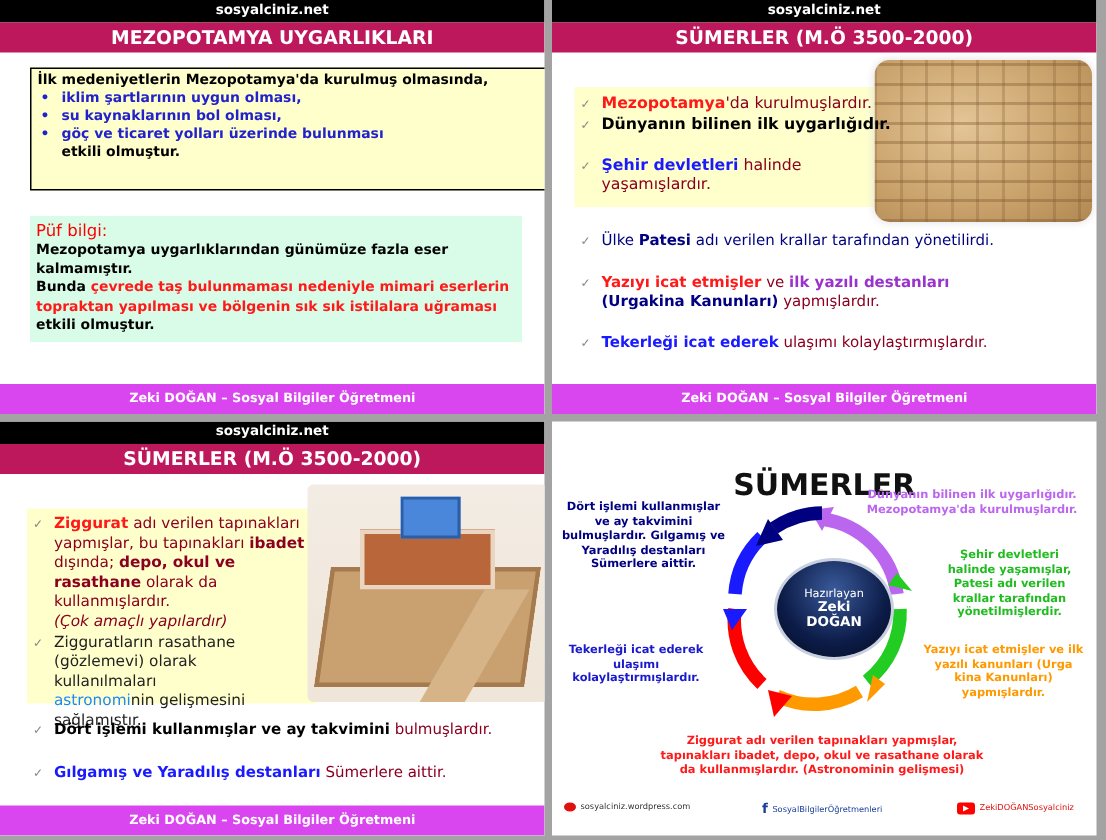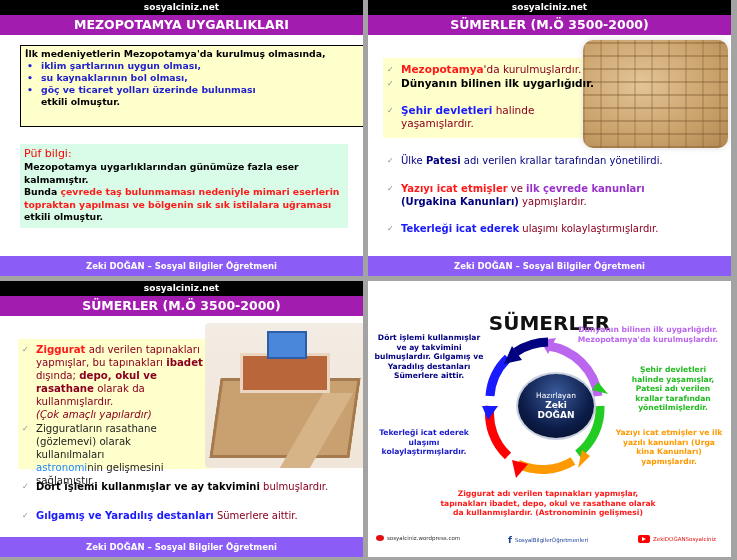--- a/index.html
+++ b/index.html
@@ -5,23 +5,23 @@
   * { box-sizing: border-box; margin: 0; padding: 0; }
   html, body { width: 737px; height: 560px; overflow: hidden; }
   body { background: #a3a3a3; font-family: "DejaVu Sans", "Liberation Sans", sans-serif; position: relative; }
   .slide { position: absolute; background: #ffffff; overflow: hidden; }
   #s1 { left: 0; top: 0; width: 363px; height: 276px; }
   #s2 { left: 368px; top: 0; width: 363px; height: 276px; }
   #s3 { left: 0; top: 281px; width: 363px; height: 276px; }
   #s4 { left: 368px; top: 281px; width: 363px; height: 276px; }
   .sitebar { position: absolute; left: 0; top: 0; width: 100%; height: 15px; background: #000; color: #fff;
              font-size: 9px; font-weight: bold; text-align: center; line-height: 15px; }
-  .titlebar { position: absolute; left: 0; top: 15px; width: 100%; height: 20px; background: #a21caf; color: #fff;
+  .titlebar { position: absolute; left: 0; top: 15px; width: 100%; height: 20px; background: #be185d; color: #fff;
               font-size: 12.5px; font-weight: bold; text-align: center; line-height: 20px; }
-  .footer { position: absolute; left: 0; bottom: 0; width: 100%; height: 20px; background: #8b5cf6; color: #fff;
+  .footer { position: absolute; left: 0; bottom: 0; width: 100%; height: 20px; background: #d946ef; color: #fff;
             font-size: 8.5px; font-weight: bold; text-align: center; line-height: 20px; }
 
   
   .box1 { position: absolute; left: 20px; top: 45px; width: 356px; height: 82px; background: #ffffcc;
           border: 1.5px solid #000; padding: 2px 4px; font-size: 9.3px; font-weight: bold; line-height: 12px; color: #000; }
   .box1 ul { list-style: none; }
   .box1 li { color: #2222cc; position: relative; padding-left: 16px; }
   .box1 li::before { content: "•"; position: absolute; left: 2px; color: #2222cc; }
   .box1 .tail { padding-left: 16px; }
   .box2 { position: absolute; left: 20px; top: 144px; width: 328px; height: 84px; background: #d9fce8;
@@ -122,21 +122,21 @@
   <div class="pt" style="left:33px; top:154px;">
     <span class="chk">✓</span>
     <span class="navy">Ülke</span>
     <span class="navy b">Patesi</span>
     <span class="navy">adı verilen krallar tarafından yönetilirdi.</span>
   </div>
   <div class="pt" style="left:33px; top:182px;">
     <span class="chk">✓</span>
     <span class="red b">Yazıyı icat etmişler</span>
     <span class="darkred">ve</span>
-    <span class="purple b">ilk çevrede kanunları</span><br>
+    <span class="purple b">ilk yazılı destanları</span><br>
     <span class="navy b">(Urgakina Kanunları)</span>
     <span class="darkred">yapmışlardır.</span>
   </div>
   <div class="pt" style="left:33px; top:222px;">
     <span class="chk">✓</span>
     <span class="blue b">Tekerleği icat ederek</span>
     <span class="darkred">ulaşımı kolaylaştırmışlardır.</span>
   </div>
   <div class="footer">Zeki DOĞAN – Sosyal Bilgiler Öğretmeni</div>
 </div>

